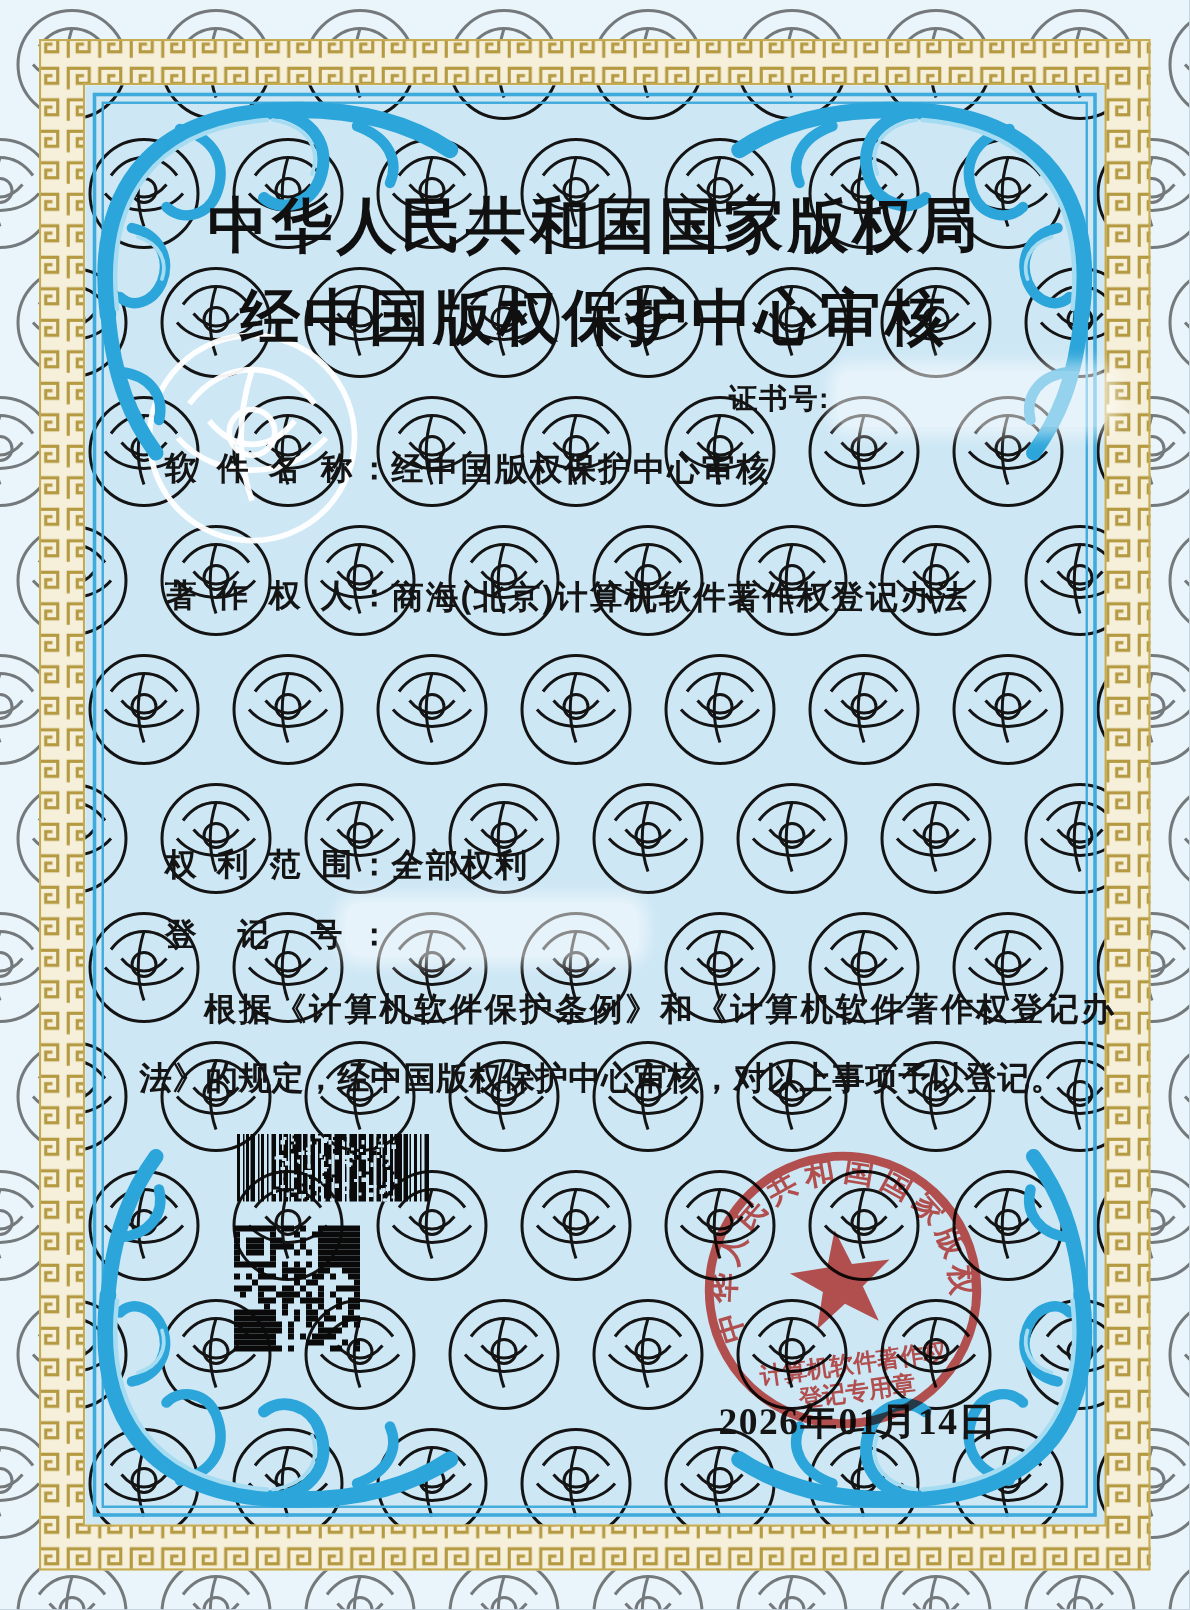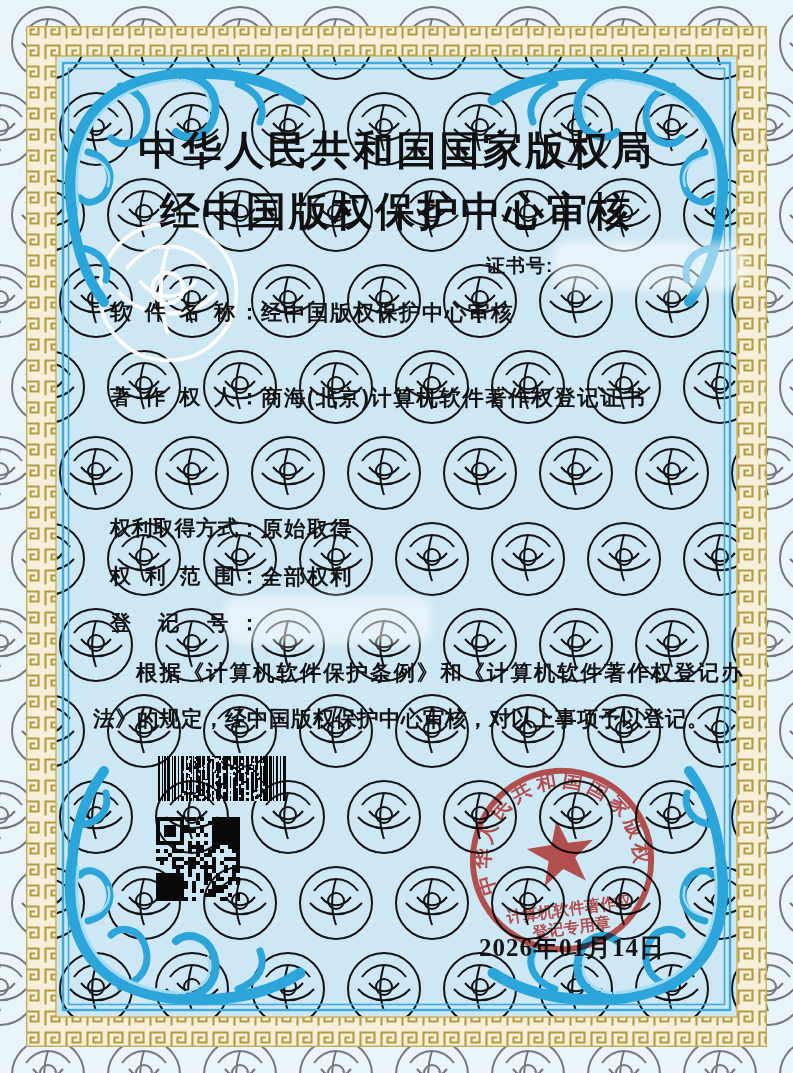--- a/index.html
+++ b/index.html
@@ -122,25 +122,21 @@
   </div>
 
   <div class="layer certno">证书号:</div>
 
   <div class="row" style="top:298px">
     <span class="flabel">软 件 名 称：</span>
     <span class="fvalue">经中国版权保护中心审核</span>
   </div>
   <div class="row" style="top:383px">
     <span class="flabel">著 作 权 人：</span>
-    <span class="fvalue">商海(北京)计算机软件著作权登记证书</span>
-  </div>
-  <div class="row" style="top:514px">
-    <span class="flabel">权利取得方式：</span>
-    <span class="fvalue">原始取得</span>
+    <span class="fvalue">商海(北京)计算机软件著作权登记办法</span>
   </div>
   <div class="row" style="top:609px">
     <span class="flabel">登 记 号：</span>
     <span class="fvalue"></span>
   </div>
   <div class="row" style="top:562px">
     <span class="flabel">权 利 范 围：</span>
     <span class="fvalue">全部权利</span>
   </div>
 

